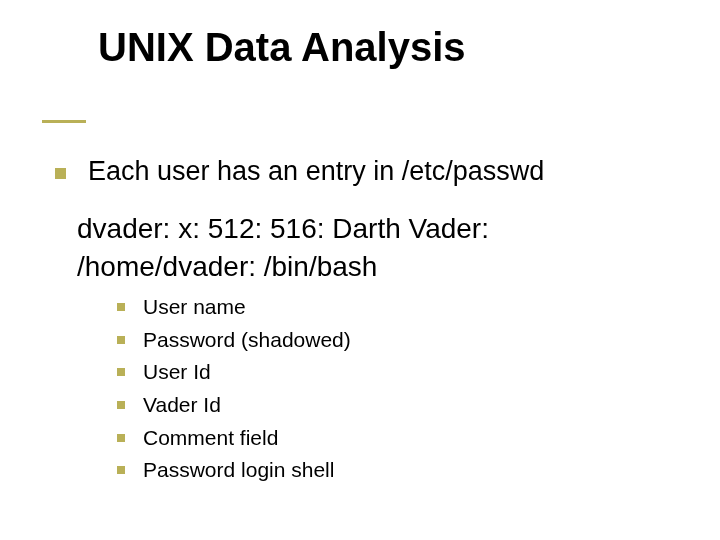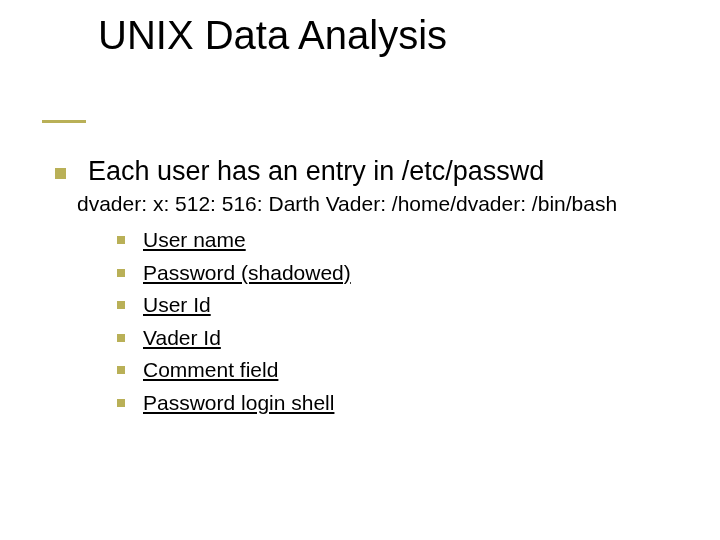--- a/index.html
+++ b/index.html
@@ -13,24 +13,24 @@
   }
   .slide {
     position: relative;
     width: 720px;
     height: 540px;
     box-sizing: border-box;
   }
   .title {
     position: absolute;
     left: 98px;
-    top: 12px;
+    top: 24px;
     font-size: 40px;
     line-height: 1.15;
-    font-weight: 400;
+    font-weight: 700;
     font-family: Verdana, Geneva, sans-serif;
   }
   .title-underline {
     position: absolute;
     left: 42px;
     top: 120px;
     width: 44px;
     height: 3px;
     background: #b9b057;
   }
@@ -40,46 +40,45 @@
     top: 155px;
     width: 620px;
   }
   .row {
     display: flex;
     align-items: flex-start;
   }
   .row.main {
     font-size: 27px;
     line-height: 1.25;
-    margin-bottom: 1px;
+    margin-bottom: 21px;
   }
   .row.main .sq {
     width: 11px;
     height: 11px;
     margin-top: 13px;
     margin-right: 22px;
     flex: 0 0 auto;
   }
   .sq {
     background: #b9b057;
     display: inline-block;
   }
   .example {
-    font-size: 21px;
+    font-size: 28px;
     line-height: 1.35;
     margin-left: 22px;
     margin-bottom: 6px;
   }
   .sublist {
     margin-left: 62px;
   }
   .row.sub {
     font-size: 21px;
     line-height: 1.55;
-    text-decoration: underline;
   }
   .row.sub .sq {
     width: 8px;
     height: 8px;
     margin-top: 12px;
     margin-right: 18px;
     flex: 0 0 auto;
   }
 </style>
 </head>

